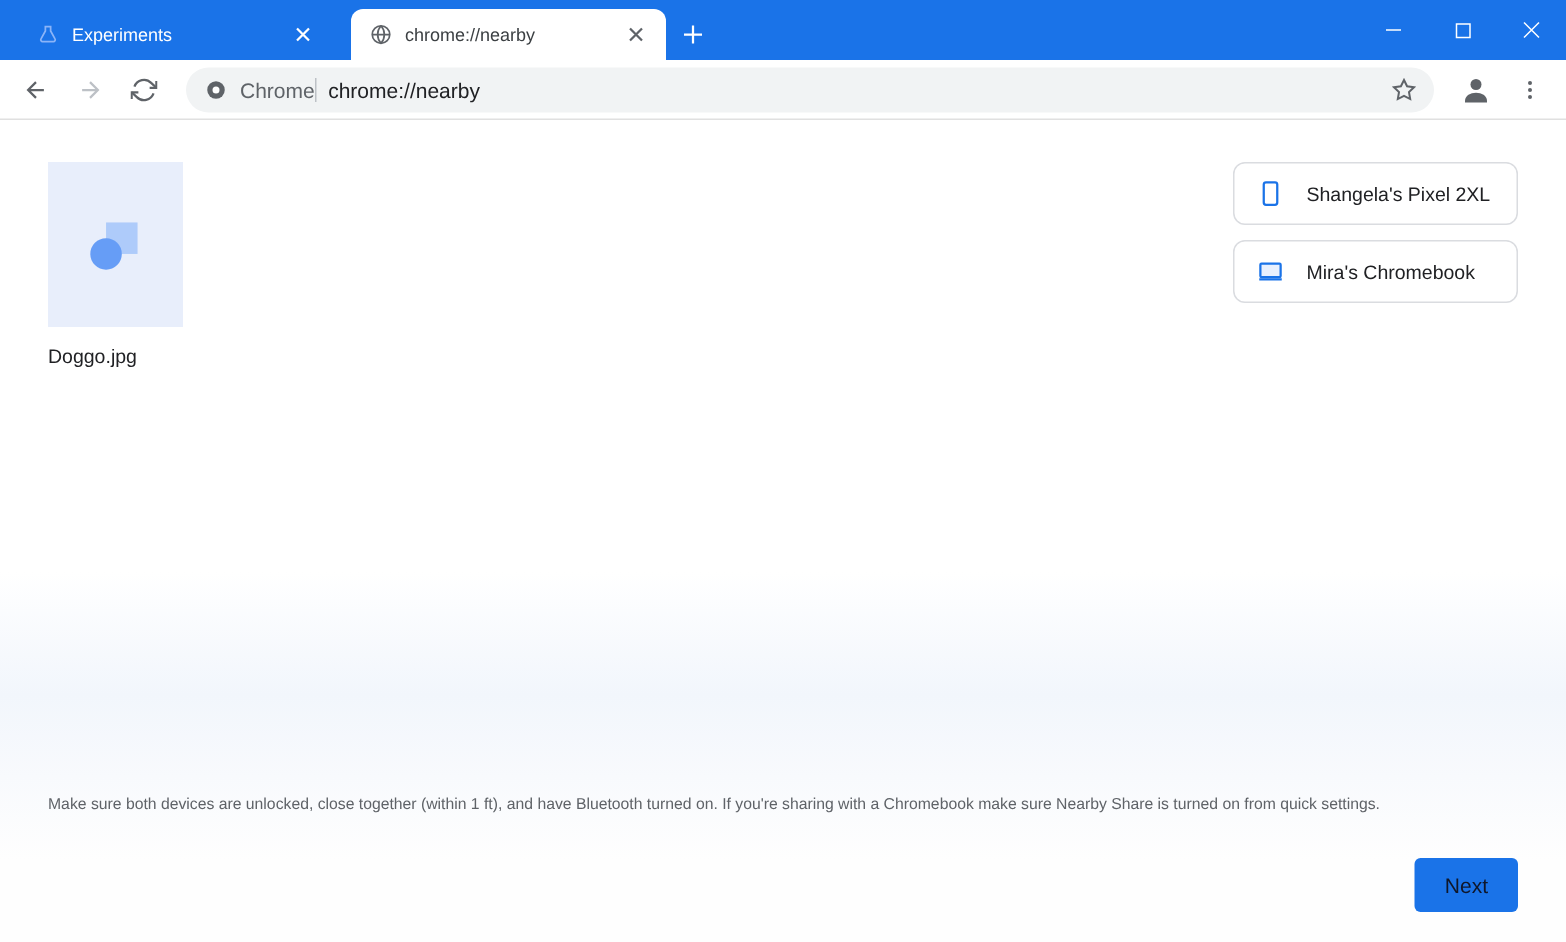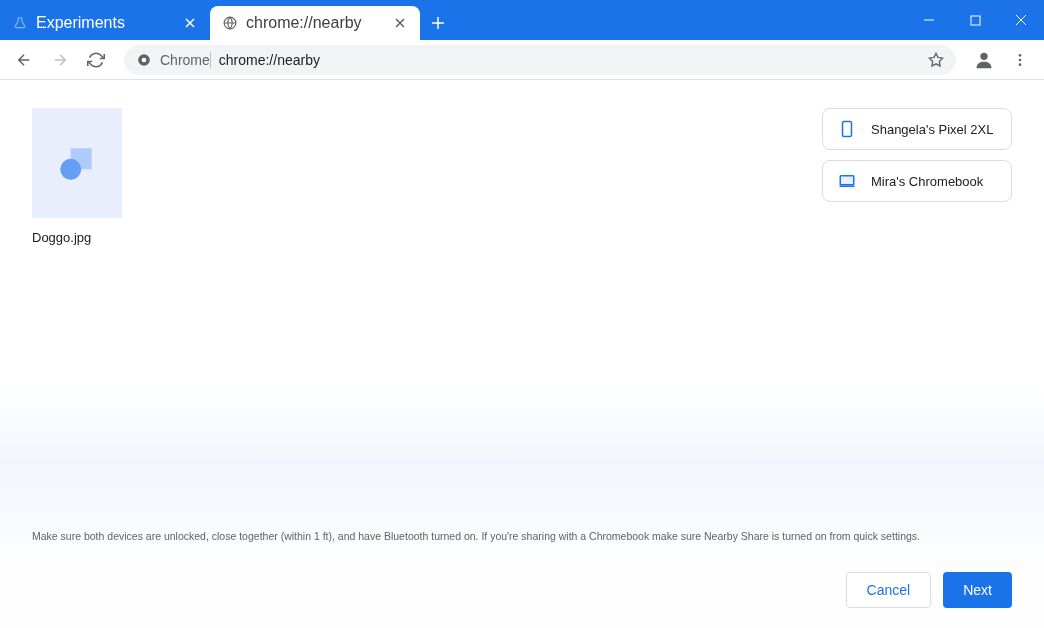--- a/index.html
+++ b/index.html
@@ -1,18 +1,18 @@
 <!DOCTYPE html>
 <html><head>
   <meta charset="utf-8">
   <style>
     * { margin: 0; padding: 0; box-sizing: border-box; font-family: 'Segoe UI', Arial, sans-serif; }
     body { width: 1044px; height: 628px; overflow: hidden; background: #fff; }
     .titlebar { height: 40px; background: #1a73e8; display: flex; align-items: flex-end; }
-    .tab { height: 34px; display: flex; align-items: center; padding: 0 12px; font-size: 16px; min-width: 210px; position: relative; border-radius: 8px 8px 0 0; }
+    .tab { height: 34px; display: flex; align-items: center; padding: 0 12px; font-size: 12px; min-width: 210px; position: relative; border-radius: 8px 8px 0 0; margin-left: 12px; }
     .tab.inactive { color: #fff; }
     .tab.active { background: #fff; color: #3c4043; }
     .tab-favicon { width: 16px; height: 16px; margin-right: 8px; display: flex; align-items: center; justify-content: center; }
     .tab-close { margin-left: auto; width: 16px; height: 16px; display: flex; align-items: center; justify-content: center; cursor: pointer; }
     .new-tab { width: 28px; height: 28px; display: flex; align-items: center; justify-content: center; color: #fff; cursor: pointer; margin-left: 4px; margin-bottom: 3px; }
     .window-controls { margin-left: auto; display: flex; height: 40px; }
     .window-btn { width: 46px; display: flex; align-items: center; justify-content: center; color: #fff; cursor: pointer; }
     .toolbar { height: 40px; background: #fff; display: flex; align-items: center; padding: 0 8px; border-bottom: 1px solid #e0e0e0; gap: 4px; }
     .nav-btn { width: 32px; height: 32px; border-radius: 50%; display: flex; align-items: center; justify-content: center; color: #5f6368; cursor: pointer; }
     .nav-btn.disabled { color: #bdc1c6; }
@@ -31,21 +31,21 @@
     .file-thumb { width: 90px; height: 110px; background: #e8eefb; display: flex; align-items: center; justify-content: center; margin-bottom: 12px; }
     .file-name { font-size: 13px; color: #202124; }
     .devices { margin-left: auto; display: flex; flex-direction: column; gap: 10px; width: 190px; }
     .device-card { border: 1px solid #dadce0; border-radius: 8px; padding: 10px 14px; display: flex; align-items: center; gap: 14px; cursor: pointer; background: #fff; }
     .device-icon { width: 20px; height: 20px; display: flex; align-items: center; justify-content: center; }
     .device-name { font-size: 13px; color: #202124; }
     .help-text { font-size: 10.5px; color: #5f6368; margin-top: auto; margin-bottom: 30px; }
     .action-bar { display: flex; justify-content: flex-end; gap: 12px; }
     .btn { height: 36px; padding: 0 20px; border-radius: 4px; font-size: 14px; font-weight: 500; cursor: pointer; display: flex; align-items: center; border: none; }
     .btn-secondary { background: #fff; color: #1a73e8; border: 1px solid #dadce0; }
-    .btn-primary { background: #1a73e8; color: #ffffff; }
+    .btn-primary { background: #1a73e8; color: #0f172a; }
   </style>
 </head>
 <body>
 
 <div class="titlebar">
   <div class="tab inactive">
     <span class="tab-favicon">
       <svg width="14" height="14" viewBox="0 0 24 24" fill="none" stroke="#8ab4f8" stroke-width="2">
           <path d="M9 3h6v5l5 9a2 2 0 0 1-2 3H6a2 2 0 0 1-2-3l5-9V3z"></path>
         </svg>
@@ -173,16 +173,15 @@
             </svg>
         </span>
         <span class="device-name">Mira's Chromebook</span>
       </div>
     </div>
   </div>
 
   <p class="help-text">Make sure both devices are unlocked, close together (within 1 ft), and have Bluetooth turned on. If you're sharing with a Chromebook make sure Nearby Share is turned on from quick settings.</p>
 
   <div class="action-bar">
-    <button class="btn btn-secondary">Cancel</button>
     <button class="btn btn-primary">Next</button>
   </div>
 </div>
 
 </body></html>

